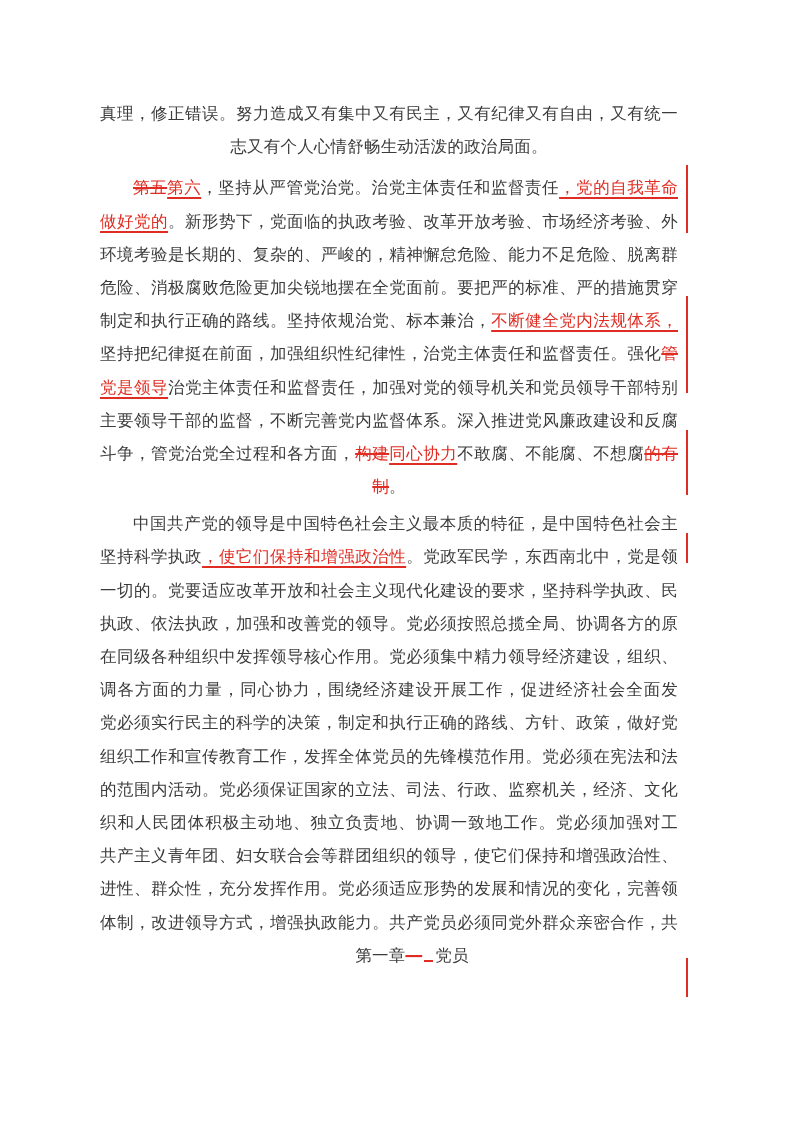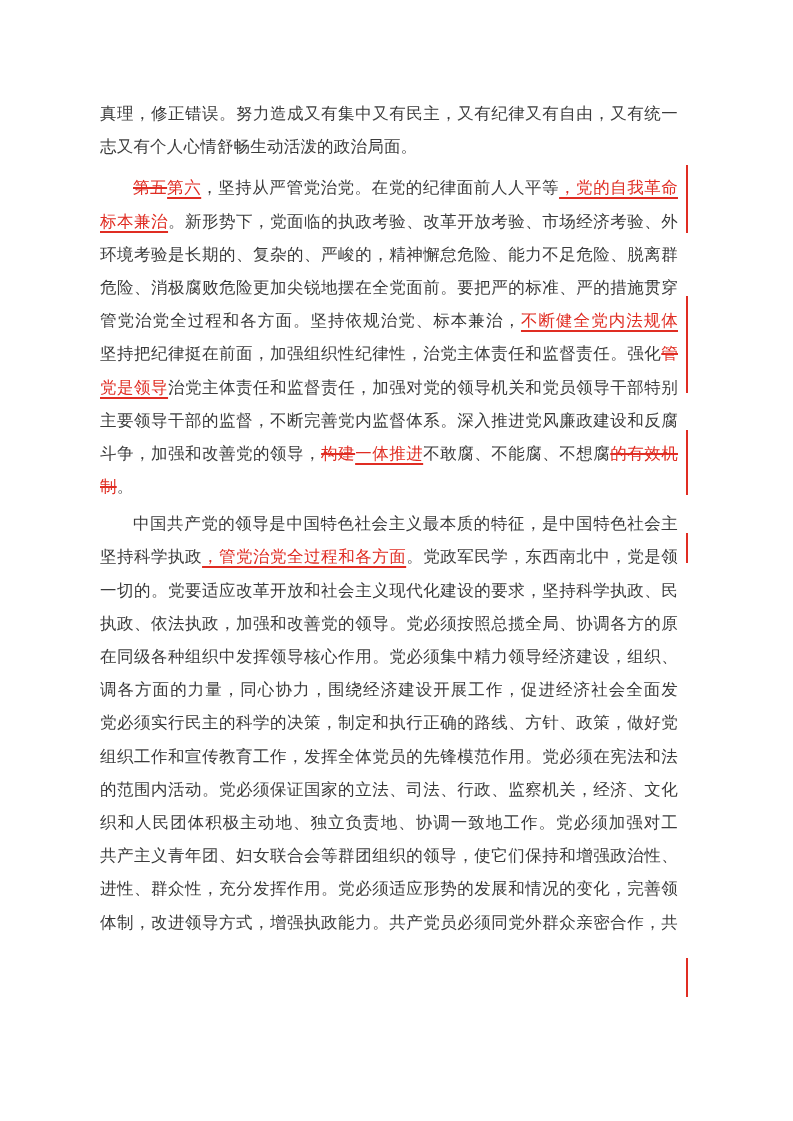--- a/index.html
+++ b/index.html
@@ -31,21 +31,21 @@
     color: #3b3b3b;
     letter-spacing: 0.2px;
     white-space: nowrap;
   }
   .line-full {
     white-space: normal;
     text-align: justify;
     text-align-last: justify;
     overflow: hidden;
   }
-  .line-end { text-align: left; }
+  .line-end { text-align: center; }
   .seg-n { }
   .seg-d {
     color: #e02d23;
     text-decoration: line-through;
     text-decoration-thickness: 1.5px;
   }
   .seg-i {
     color: #e02d23;
     text-decoration: underline;
     text-decoration-thickness: 1.5px;
@@ -69,45 +69,48 @@
 </head>
 <body>
 
 <div class="page">
   <div class="text-block">
       <div class="paragraph">
         <div class="line line-full"><span class="seg-n">真理，修正错误。努力造成又有集中又有民主，又有纪律又有自由，又有统一意</span></div>
         <div class="line line-end"><span class="seg-n">志又有个人心情舒畅生动活泼的政治局面。</span></div>
       </div>
       <div class="paragraph" style="margin-top: 8px;">
-        <div class="line line-full" style="text-indent: 33px;"><span class="seg-d">第五</span><span class="seg-i">第六</span><span class="seg-n">，坚持从严管党治党。在党的纪律面前人人平等</span><span class="seg-i">，党的自我革命永</span></div>
-        <div class="line line-full"><span class="seg-i">标本兼治</span><span class="seg-n">。新形势下，党面临的执政考验、改革开放考验、市场经济考验、外部</span></div>
+        <div class="line line-full" style="text-indent: 33px;"><span class="seg-d">第五</span><span class="seg-i">第六</span><span class="seg-n">，坚持从严管党治党。治党主体责任和监督责任</span><span class="seg-i">，党的自我革命永</span></div>
+        <div class="line line-full"><span class="seg-i">做好党的</span><span class="seg-n">。新形势下，党面临的执政考验、改革开放考验、市场经济考验、外部</span></div>
         <div class="line line-full"><span class="seg-n">环境考验是长期的、复杂的、严峻的，精神懈怠危险、能力不足危险、脱离群众</span></div>
         <div class="line line-full"><span class="seg-n">危险、消极腐败危险更加尖锐地摆在全党面前。要把严的标准、严的措施贯穿于</span></div>
-        <div class="line line-full"><span class="seg-n">管党治党全过程和各方面。坚持依规治党、标本兼治，</span><span class="seg-i">不断健全党内法规体系，</span></div>
+        <div class="line line-full"><span class="seg-n">制定和执行正确的路线。坚持依规治党、标本兼治，</span><span class="seg-i">不断健全党内法规体系，</span></div>
         <div class="line line-full"><span class="seg-n">坚持把纪律挺在前面，加强组织性纪律性，治党主体责任和监督责任。强化</span><span class="seg-d">管党</span></div>
         <div class="line line-full"><span class="seg-i">党是领导</span><span class="seg-n">治党主体责任和监督责任，加强对党的领导机关和党员领导干部特别是</span></div>
         <div class="line line-full"><span class="seg-n">主要领导干部的监督，不断完善党内监督体系。深入推进党风廉政建设和反腐败</span></div>
-        <div class="line line-full"><span class="seg-n">斗争，加强和改善党的领导，</span><span class="seg-d">构建</span><span class="seg-i">一体推进</span><span class="seg-n">不敢腐、不能腐、不想腐</span><span class="seg-d">的有效机</span></div>
+        <div class="line line-full"><span class="seg-n">斗争，管党治党全过程和各方面，</span><span class="seg-d">构建</span><span class="seg-i">同心协力</span><span class="seg-n">不敢腐、不能腐、不想腐</span><span class="seg-d">的有效机</span></div>
         <div class="line line-end"><span class="seg-d">制</span><span class="seg-n">。</span></div>
       </div>
       <div class="paragraph" style="margin-top: 4px;">
         <div class="line line-full" style="text-indent: 33px;"><span class="seg-n">中国共产党的领导是中国特色社会主义最本质的特征，是中国特色社会主义</span></div>
-        <div class="line line-full"><span class="seg-n">坚持科学执政</span><span class="seg-i">，管党治党全过程和各方面</span><span class="seg-n">。党政军民学，东西南北中，党是领导</span></div>
+        <div class="line line-full"><span class="seg-n">坚持科学执政</span><span class="seg-i">，使它们保持和增强政治性</span><span class="seg-n">。党政军民学，东西南北中，党是领导</span></div>
         <div class="line line-full"><span class="seg-n">一切的。党要适应改革开放和社会主义现代化建设的要求，坚持科学执政、民主</span></div>
         <div class="line line-full"><span class="seg-n">执政、依法执政，加强和改善党的领导。党必须按照总揽全局、协调各方的原则，</span></div>
         <div class="line line-full"><span class="seg-n">在同级各种组织中发挥领导核心作用。党必须集中精力领导经济建设，组织、协</span></div>
         <div class="line line-full"><span class="seg-n">调各方面的力量，同心协力，围绕经济建设开展工作，促进经济社会全面发展。</span></div>
         <div class="line line-full"><span class="seg-n">党必须实行民主的科学的决策，制定和执行正确的路线、方针、政策，做好党的</span></div>
         <div class="line line-full"><span class="seg-n">组织工作和宣传教育工作，发挥全体党员的先锋模范作用。党必须在宪法和法律</span></div>
         <div class="line line-full"><span class="seg-n">的范围内活动。党必须保证国家的立法、司法、行政、监察机关，经济、文化组</span></div>
         <div class="line line-full"><span class="seg-n">织和人民团体积极主动地、独立负责地、协调一致地工作。党必须加强对工会、</span></div>
         <div class="line line-full"><span class="seg-n">共产主义青年团、妇女联合会等群团组织的领导，使它们保持和增强政治性、先</span></div>
         <div class="line line-full"><span class="seg-n">进性、群众性，充分发挥作用。党必须适应形势的发展和情况的变化，完善领导</span></div>
         <div class="line line-full"><span class="seg-n">体制，改进领导方式，增强执政能力。共产党员必须同党外群众亲密合作，共同</span></div>
       </div>
+      <div class="paragraph">
+        <div class="line line-end" style="text-indent: 46px;"><span class="seg-n">第一章</span><span class="seg-d">—</span><span class="seg-is"></span><span class="seg-n">党员</span></div>
+      </div>
     </div>
 <div class="change-bar" style="top: 165px; height: 68px;"></div>
     <div class="change-bar" style="top: 296px; height: 97px;"></div>
     <div class="change-bar" style="top: 430px; height: 65px;"></div>
     <div class="change-bar" style="top: 533px; height: 30px;"></div>
     <div class="change-bar" style="top: 958px; height: 39px;"></div>
   </div>
 
 </body></html>

